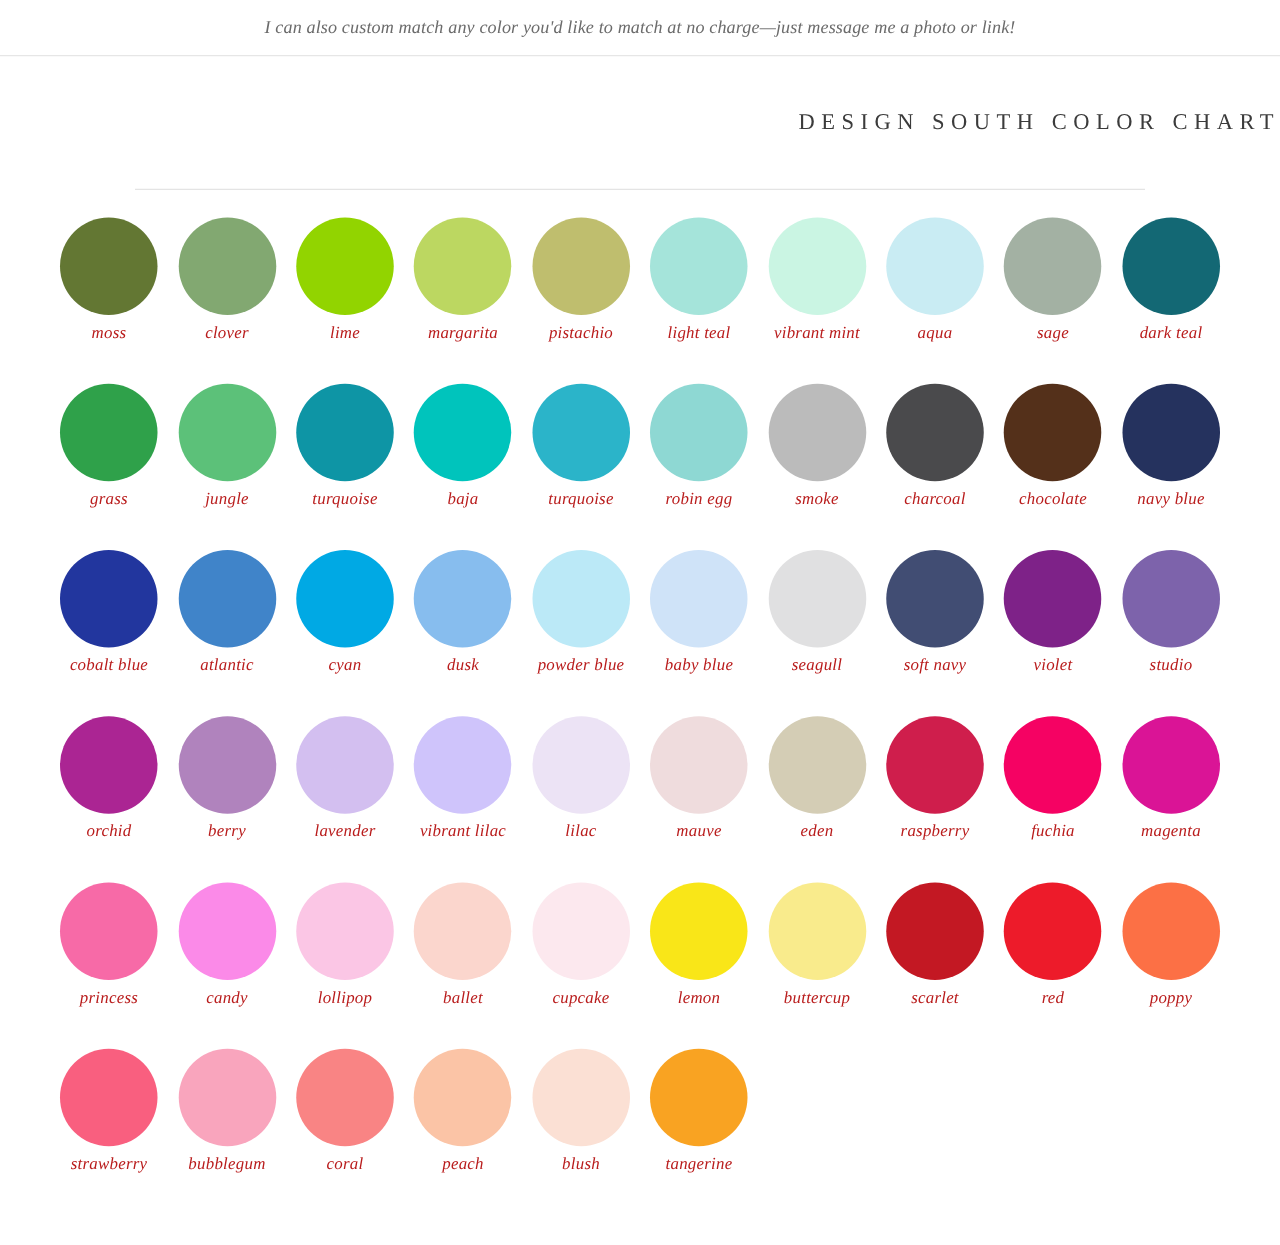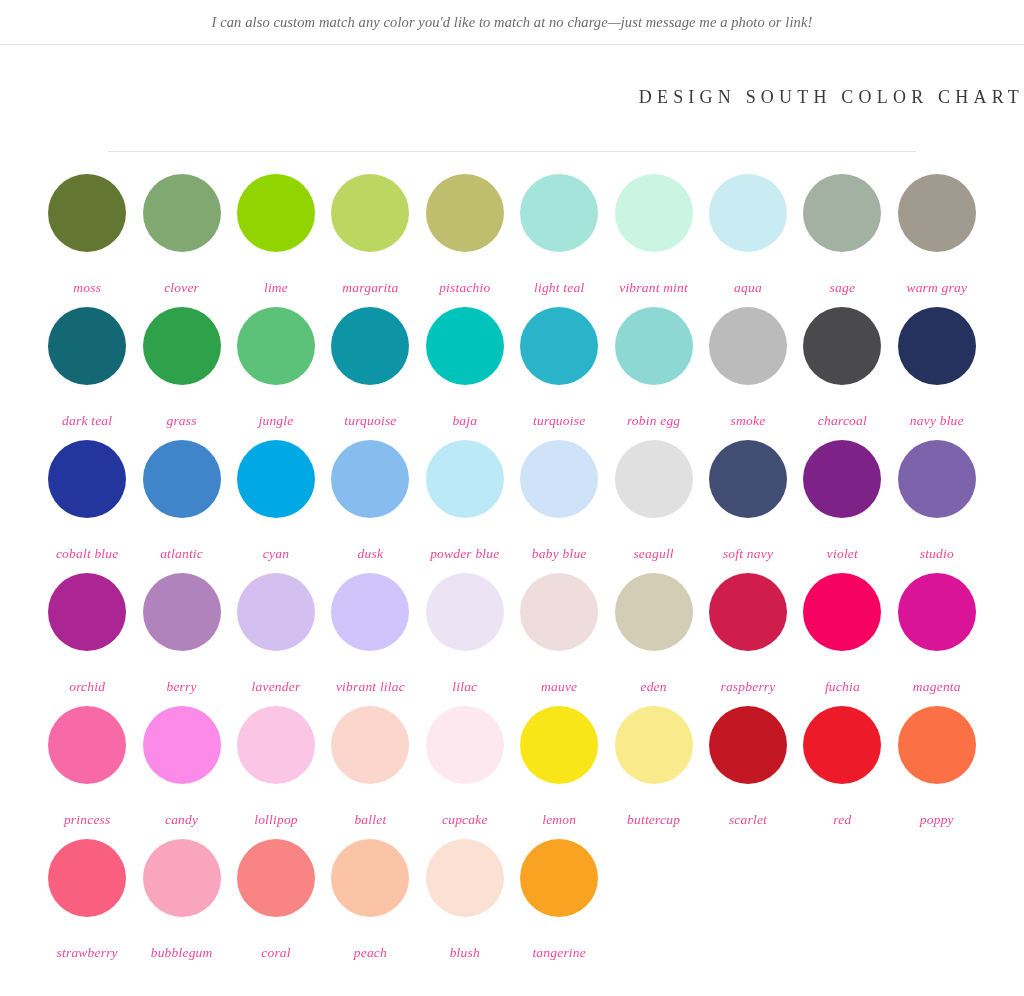--- a/index.html
+++ b/index.html
@@ -79,24 +79,24 @@
   }
 
   .dot {
     width: 78px;
     height: 78px;
     border-radius: 50%;
     flex: 0 0 auto;
   }
 
   .swatch-label {
-    margin-top: 28px;
+    margin-top: 6px;
     font-size: 13.5px;
     font-style: italic;
-    color: #ec4899;
+    color: #b91c1c;
     text-align: center;
     line-height: 1.25;
     letter-spacing: 0.2px;
     max-width: 92px;
     font-family: "Liberation Serif", "DejaVu Serif", serif;
   }
 </style>
 </head>
 <body>
 
@@ -143,24 +143,20 @@
       </div>
       <div class="swatch-cell">
         <div class="dot" style="background-color: rgb(201, 236, 243);"></div>
         <div class="swatch-label">aqua</div>
       </div>
       <div class="swatch-cell">
         <div class="dot" style="background-color: rgb(163, 177, 163);"></div>
         <div class="swatch-label">sage</div>
       </div>
       <div class="swatch-cell">
-        <div class="dot" style="background-color: rgb(160, 154, 143);"></div>
-        <div class="swatch-label">warm gray</div>
-      </div>
-      <div class="swatch-cell">
         <div class="dot" style="background-color: rgb(19, 104, 116);"></div>
         <div class="swatch-label">dark teal</div>
       </div>
       <div class="swatch-cell">
         <div class="dot" style="background-color: rgb(47, 161, 74);"></div>
         <div class="swatch-label">grass</div>
       </div>
       <div class="swatch-cell">
         <div class="dot" style="background-color: rgb(92, 193, 121);"></div>
         <div class="swatch-label">jungle</div>
@@ -183,20 +179,24 @@
       </div>
       <div class="swatch-cell">
         <div class="dot" style="background-color: rgb(187, 187, 187);"></div>
         <div class="swatch-label">smoke</div>
       </div>
       <div class="swatch-cell">
         <div class="dot" style="background-color: rgb(74, 74, 76);"></div>
         <div class="swatch-label">charcoal</div>
       </div>
       <div class="swatch-cell">
+        <div class="dot" style="background-color: rgb(84, 48, 26);"></div>
+        <div class="swatch-label">chocolate</div>
+      </div>
+      <div class="swatch-cell">
         <div class="dot" style="background-color: rgb(37, 50, 94);"></div>
         <div class="swatch-label">navy blue</div>
       </div>
       <div class="swatch-cell">
         <div class="dot" style="background-color: rgb(34, 54, 158);"></div>
         <div class="swatch-label">cobalt blue</div>
       </div>
       <div class="swatch-cell">
         <div class="dot" style="background-color: rgb(64, 132, 201);"></div>
         <div class="swatch-label">atlantic</div>

